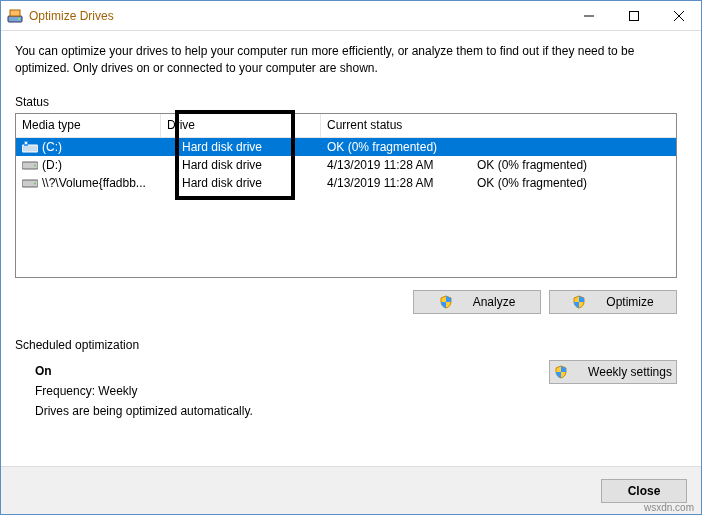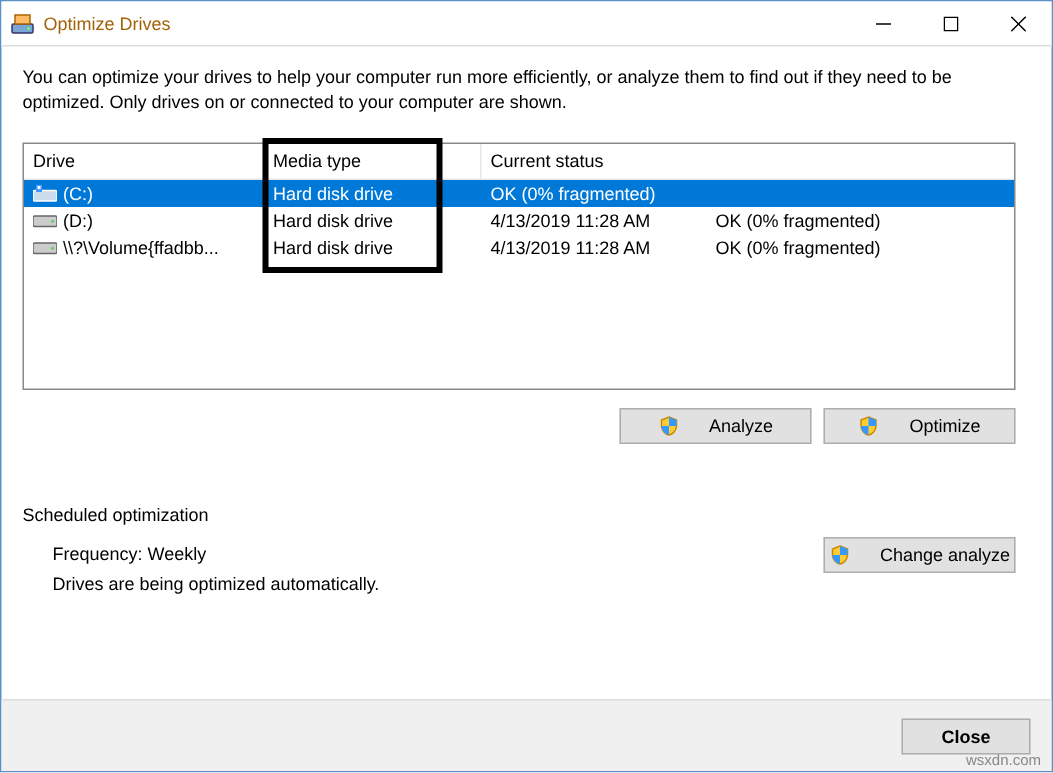--- a/index.html
+++ b/index.html
@@ -22,21 +22,21 @@
     .col-lastrun { width: 150px; }
     .col-status { flex: 1; border-right: none; text-align: center; }
     .data-row { display: flex; height: 18px; font-size: 12px; align-items: center; }
     .data-row.selected { background: #0078d7; color: #fff; }
     .data-cell { padding: 0 6px; display: flex; align-items: center; height: 100%; gap: 4px; overflow: hidden; white-space: nowrap; }
     .drive-icon { width: 16px; height: 12px; flex-shrink: 0; }
     .highlight-box { position: absolute; left: 159px; top: -4px; width: 120px; height: 90px; border: 4px solid #000; pointer-events: none; }
     .btn-row { display: flex; justify-content: flex-end; gap: 8px; margin-top: 12px; }
     .btn { width: 128px; height: 24px; border: 1px solid #adadad; background: #e1e1e1; display: flex; align-items: center; justify-content: center; font-size: 12px; gap: 20px; cursor: pointer; }
     .shield-icon { width: 14px; height: 14px; }
-    .sched-section { margin-top: 40px; }
+    .sched-section { margin-top: 24px; }
     .sched-body { padding: 8px 0 0 20px; position: relative; }
     .sched-on { font-weight: bold; margin-bottom: 6px; }
     .sched-line { margin-bottom: 6px; }
     .change-btn-wrap { position: absolute; right: 0; top: 4px; }
     .footer { height: 48px; background: #f0f0f0; border-top: 1px solid #ddd; display: flex; align-items: center; justify-content: flex-end; padding: 0 14px; font-weight: bold; }
     .footer .btn { width: 86px; }
     .watermark { position: absolute; right: 8px; bottom: 2px; font-size: 10px; color: #888; }
   </style>
 </head>
 <body>
@@ -67,25 +67,26 @@
       <svg viewBox="0 0 10 10">
           <line x1="0" y1="0" x2="10" y2="10" stroke="#000"></line>
           <line x1="10" y1="0" x2="0" y2="10" stroke="#000"></line>
         </svg>
     </div>
   </div>
 
   <div class="content">
     <div class="desc">You can optimize your drives to help your computer run more efficiently, or analyze them to find out if they need to be optimized. Only drives on or connected to your computer are shown.</div>
 
+    <div class="section-label">Status</div>
 
     <div class="drive-box">
       <div class="header-row">
+        <div class="header-cell col-media">Media type</div>
         <div class="header-cell col-drive">Drive</div>
-        <div class="header-cell col-media">Media type</div>
         <div class="header-cell col-status">Current status</div>
       </div>
 
       <div class="data-row selected">
         <div class="data-cell col-drive">
           <span class="drive-icon">
             <svg viewBox="0 0 16 12">
                 <rect x="0" y="4" width="16" height="7" rx="1" fill="#cde" stroke="#fff"></rect>
                 <rect x="2" y="0" width="4" height="5" fill="#49f"></rect>
                 <rect x="3" y="1" width="2" height="2" fill="#fff"></rect>
@@ -150,32 +151,33 @@
               <path d="M2 7 L7 7 L7 13 C4.5 12.5 2 10 2 7 Z" fill="#39f"></path>
             </svg>
         </span>
         <span>Optimize</span>
       </div>
     </div>
 
     <div class="sched-section">
       <div class="section-label">Scheduled optimization</div>
       <div class="sched-body">
+        <div class="sched-on">On</div>
         <div class="sched-line">Frequency: Weekly</div>
         <div class="sched-line">Drives are being optimized automatically.</div>
         <div class="change-btn-wrap">
           <div class="btn">
             <span class="shield-icon">
               <svg viewBox="0 0 14 14">
                   <path d="M7 1 L12 3 V7 C12 10 9.5 12.5 7 13 C4.5 12.5 2 10 2 7 V3 Z" fill="#fc3" stroke="#c80"></path>
                   <path d="M7 1 L12 3 V7 L7 7 Z" fill="#39f"></path>
                   <path d="M2 7 L7 7 L7 13 C4.5 12.5 2 10 2 7 Z" fill="#39f"></path>
                 </svg>
             </span>
-            <span>Change analyze</span>
+            <span>Weekly settings</span>
           </div>
         </div>
       </div>
     </div>
 
   </div>
 
   <div class="footer">
     <div class="btn">
       <span>Close</span>

